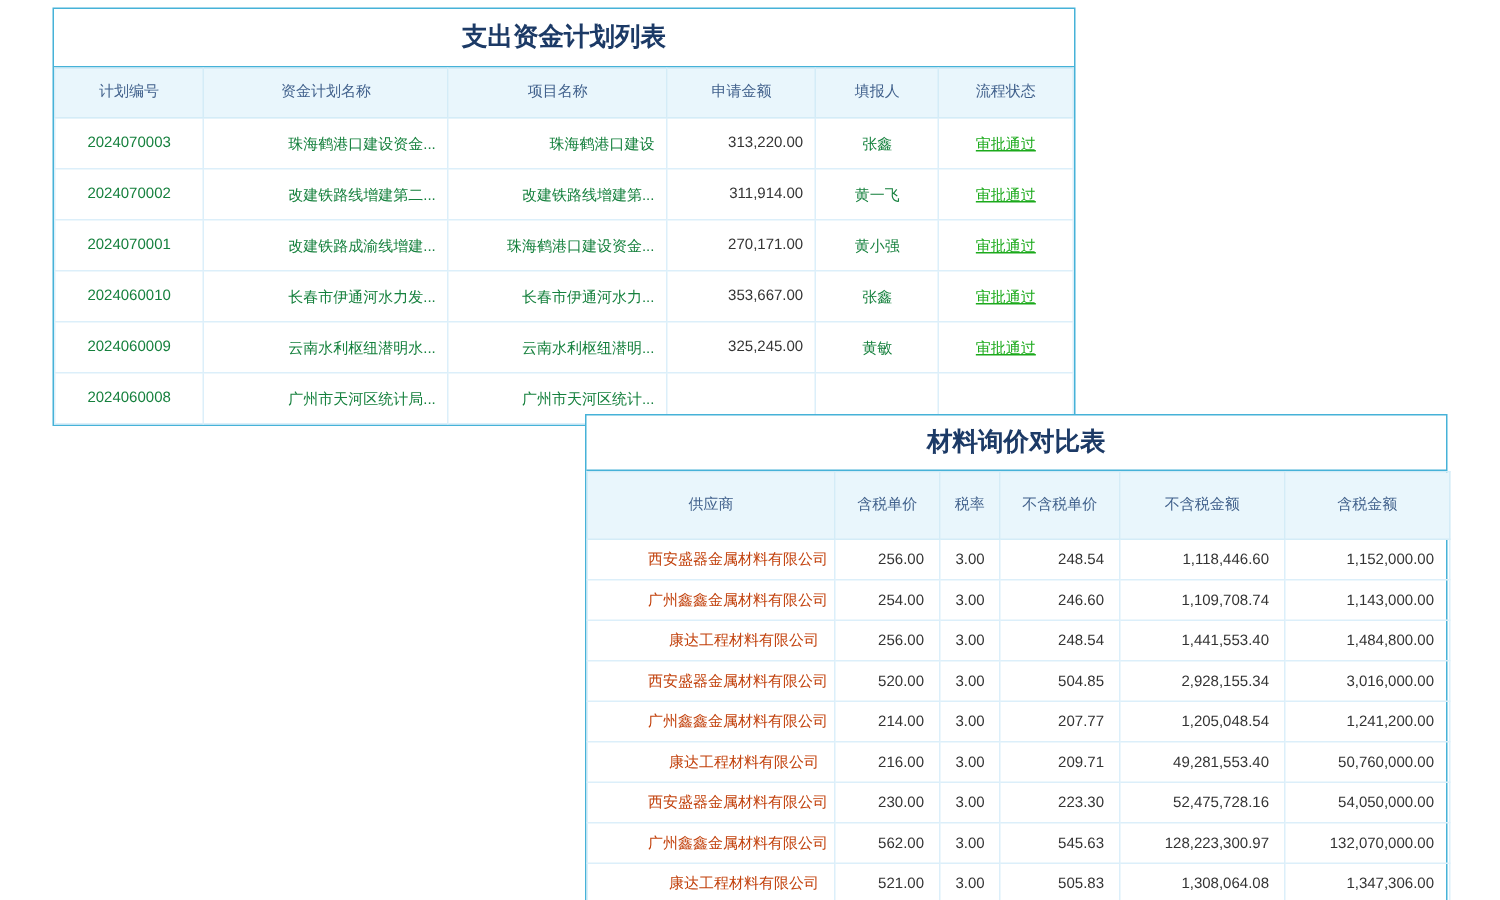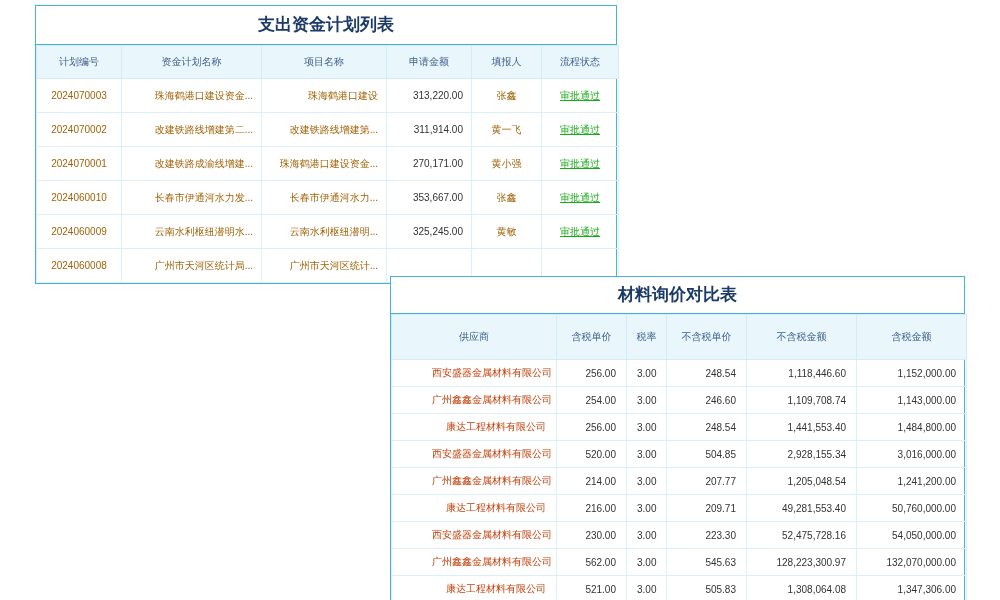--- a/index.html
+++ b/index.html
@@ -2,21 +2,21 @@
 <html><head>
 <meta charset="utf-8">
 <style>
   html,body{margin:0;padding:0;}
   body{
     width:1000px;height:600px;position:relative;background:#ffffff;
     font-family:"Liberation Sans","DejaVu Sans",sans-serif;
     overflow:hidden;
   }
   .panel{position:absolute;background:#ffffff;border:1px solid #46b2d8;box-sizing:border-box;}
-  .panel-plan{left:35px;top:5px;width:582px;z-index:1;}
+  .panel-plan{left:35px;top:5px;width:682px;z-index:1;}
   .panel-price{left:390px;top:276px;width:575px;z-index:2;}
   .panel-title{
     text-align:center;font-weight:bold;font-size:17px;color:#1c3a66;
     border-bottom:1px solid #46b2d8;
   }
   .panel-plan .panel-title{height:38px;line-height:38px;}
   .panel-price .panel-title{height:36px;line-height:36px;}
 
   table.grid{width:100%;border-collapse:collapse;table-layout:fixed;font-size:10px;}
   .grid th{
@@ -27,21 +27,21 @@
   .grid td{border:1px solid #dcEFfa;border:1px solid #dceffa;padding:0 8px;vertical-align:middle;}
   .plan-grid th{height:32px;}
   .plan-grid td{height:33px;}
   .price-grid th{height:44px;}
   .price-grid td{height:26px;padding:0 10px;}
 
   .ta-c{text-align:center;}
   .ta-l{text-align:left;}
   .ta-r{text-align:right;}
   .ellip{white-space:nowrap;overflow:hidden;text-align:right;}
-  .link{color:#a16207;cursor:pointer;}
+  .link{color:#15803d;cursor:pointer;}
   .supplier{color:#c2410c;cursor:pointer;margin-left:30px;}
   .num{color:#333333;}
   .status-text{text-decoration:underline;cursor:pointer;}
 </style>
 </head>
 <body>
 
 <div class="panel panel-plan">
   <div class="panel-title">支出资金计划列表</div>
   <table class="grid plan-grid">

